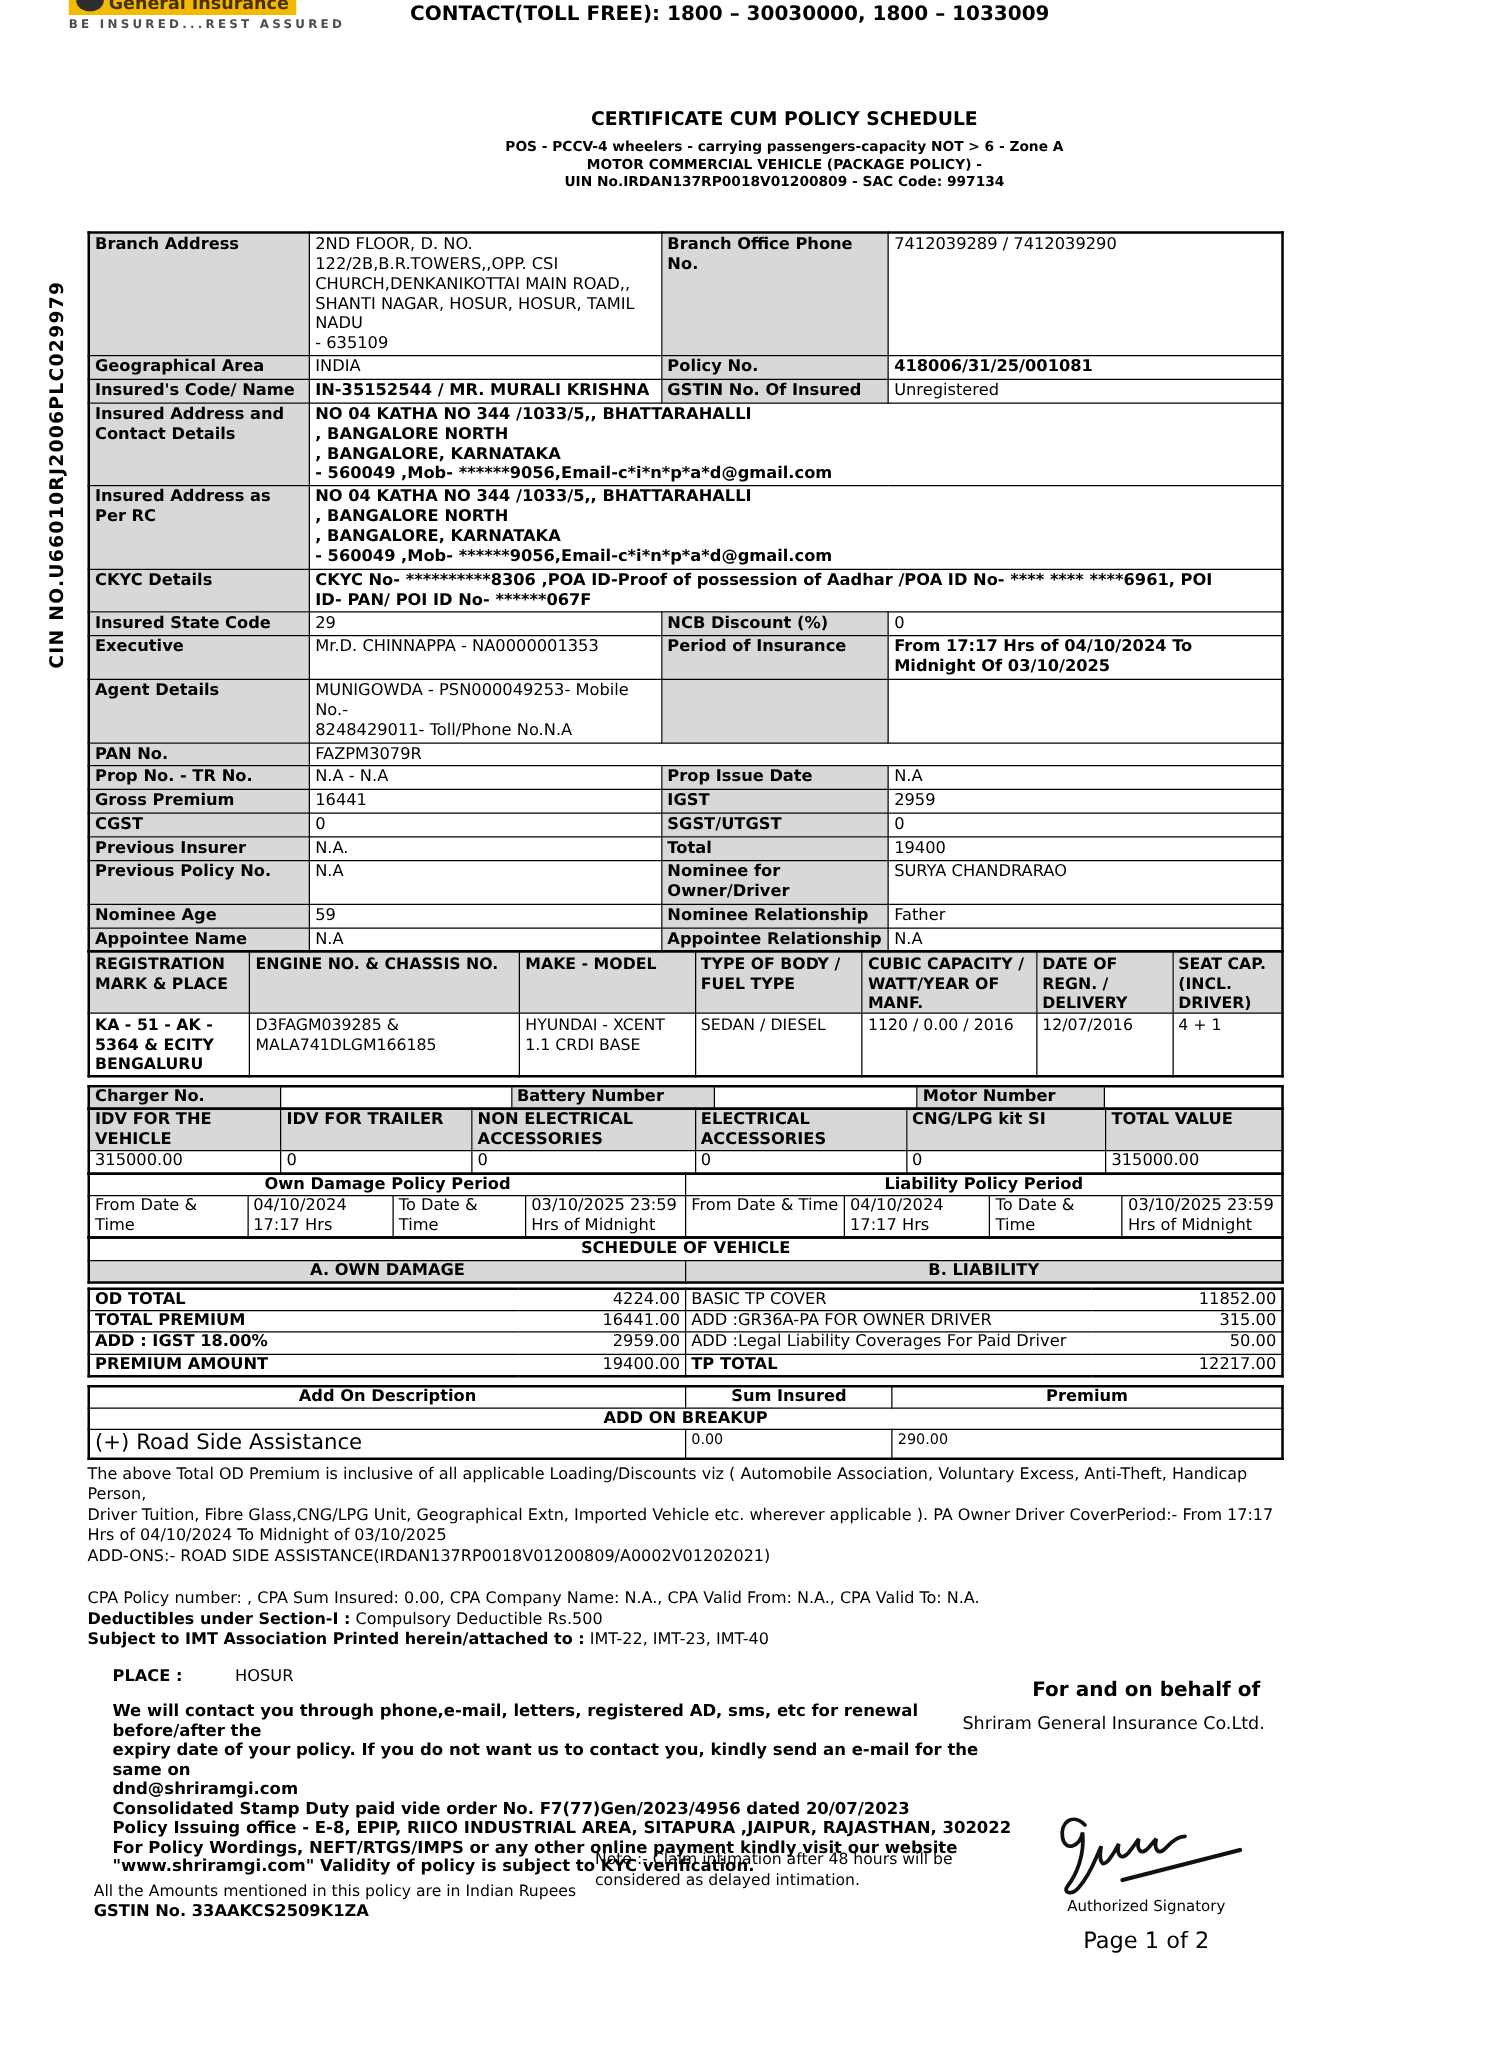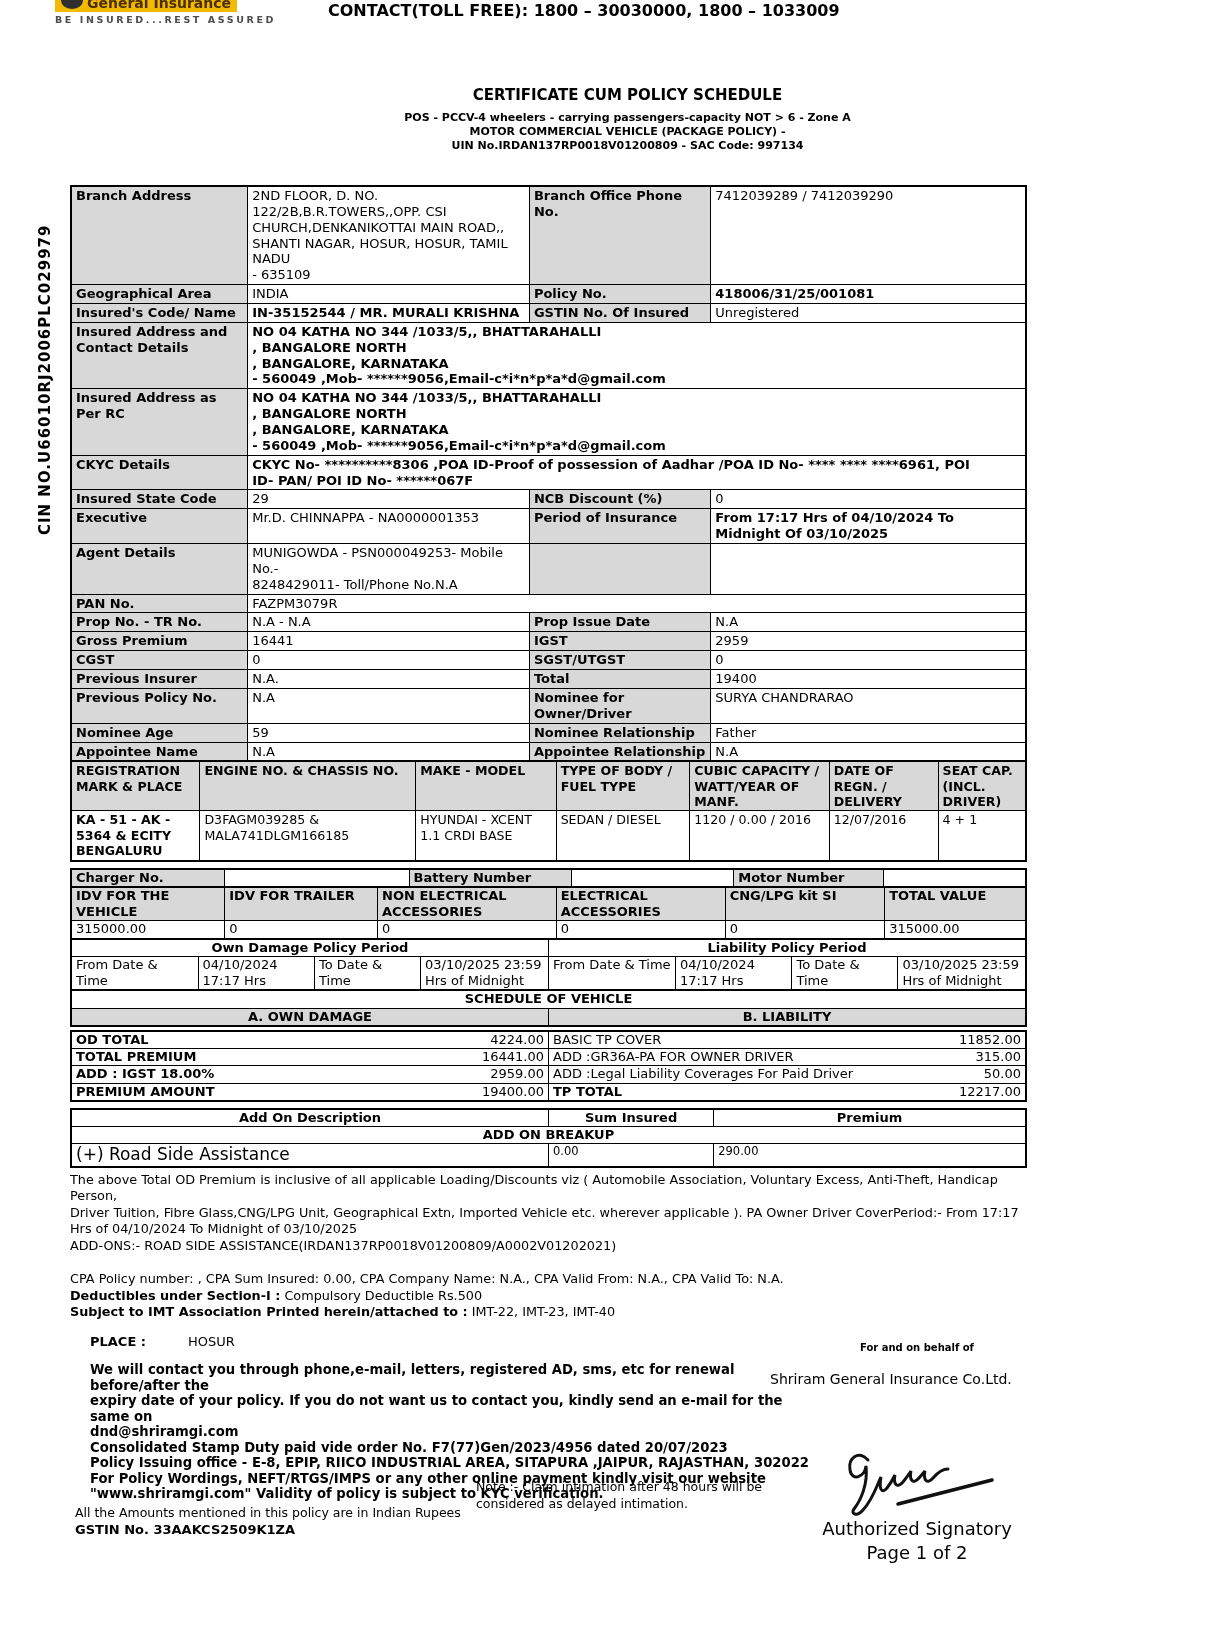--- a/index.html
+++ b/index.html
@@ -41,27 +41,27 @@
   .notes{margin-top:4px;font-size:12.8px;line-height:16.5px;}
   .notes p{margin:0;}
   .notes .sp{margin-top:17px;}
 
   
   .footer{position:absolute;left:70px;top:1330px;width:1115px;height:316px;}
   .place{position:absolute;left:20px;top:4px;font-size:13px;}
   .place .pl{font-weight:bold;text-align:center;}
   .place .pv{margin-left:42px;}
   .contact-para{position:absolute;left:20px;top:32px;width:720px;font-size:13.2px;font-weight:bold;line-height:15.5px;white-space:pre-line;}
-  .behalf1{position:absolute;left:700px;top:12px;width:294px;text-align:center;font-size:10px;font-weight:bold;}
+  .behalf1{position:absolute;left:700px;top:12px;width:294px;text-align:center;font-size:16px;font-weight:bold;}
   .behalf2{position:absolute;left:700px;top:41px;width:294px;text-align:left;font-size:14px;font-weight:normal;}
   .signature{position:absolute;left:770px;top:118px;}
   .note-claim{position:absolute;left:406px;top:148px;width:310px;font-size:12.5px;line-height:17px;white-space:pre-line;}
   .amounts{position:absolute;left:5px;top:175px;font-size:12.5px;}
   .gstin{position:absolute;left:5px;top:192px;font-size:13px;font-weight:bold;}
-  .authorized{position:absolute;left:735px;top:188px;width:224px;text-align:center;font-size:18px;}
+  .authorized{position:absolute;left:735px;top:188px;width:224px;text-align:center;font-size:12px;}
   .pagenum{position:absolute;left:735px;top:212px;width:224px;text-align:center;font-size:18px;}
 </style>
 </head>
 <body>
 
 <div class="page">
 
   <div class="logo">
     <div class="logo-band">
       <span class="logo-emblem"></span>

